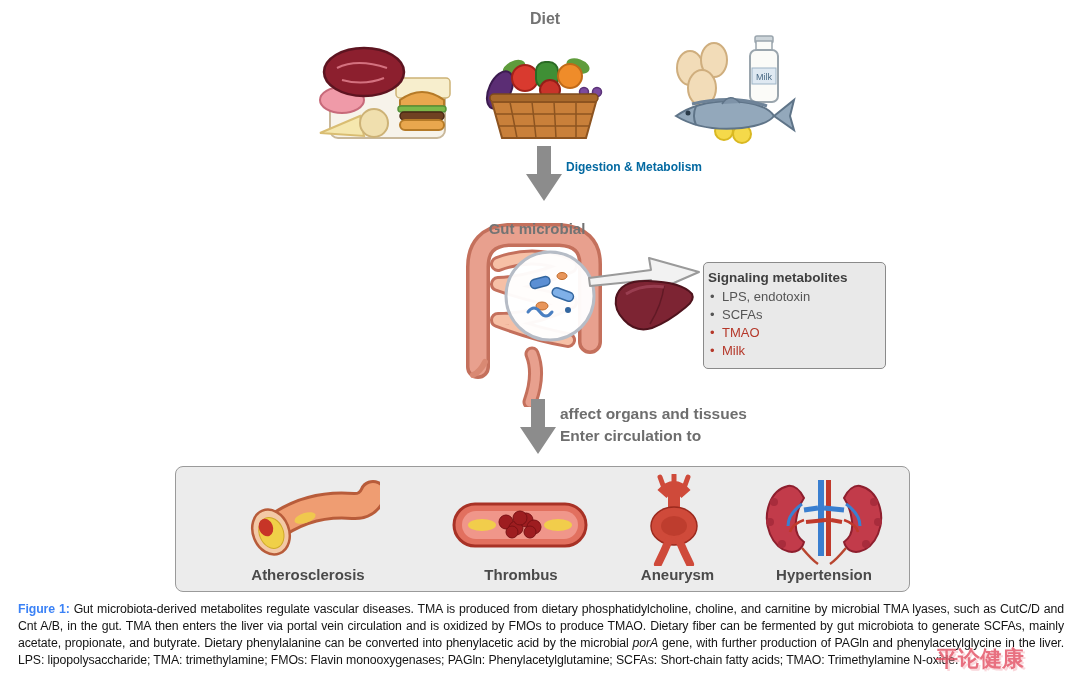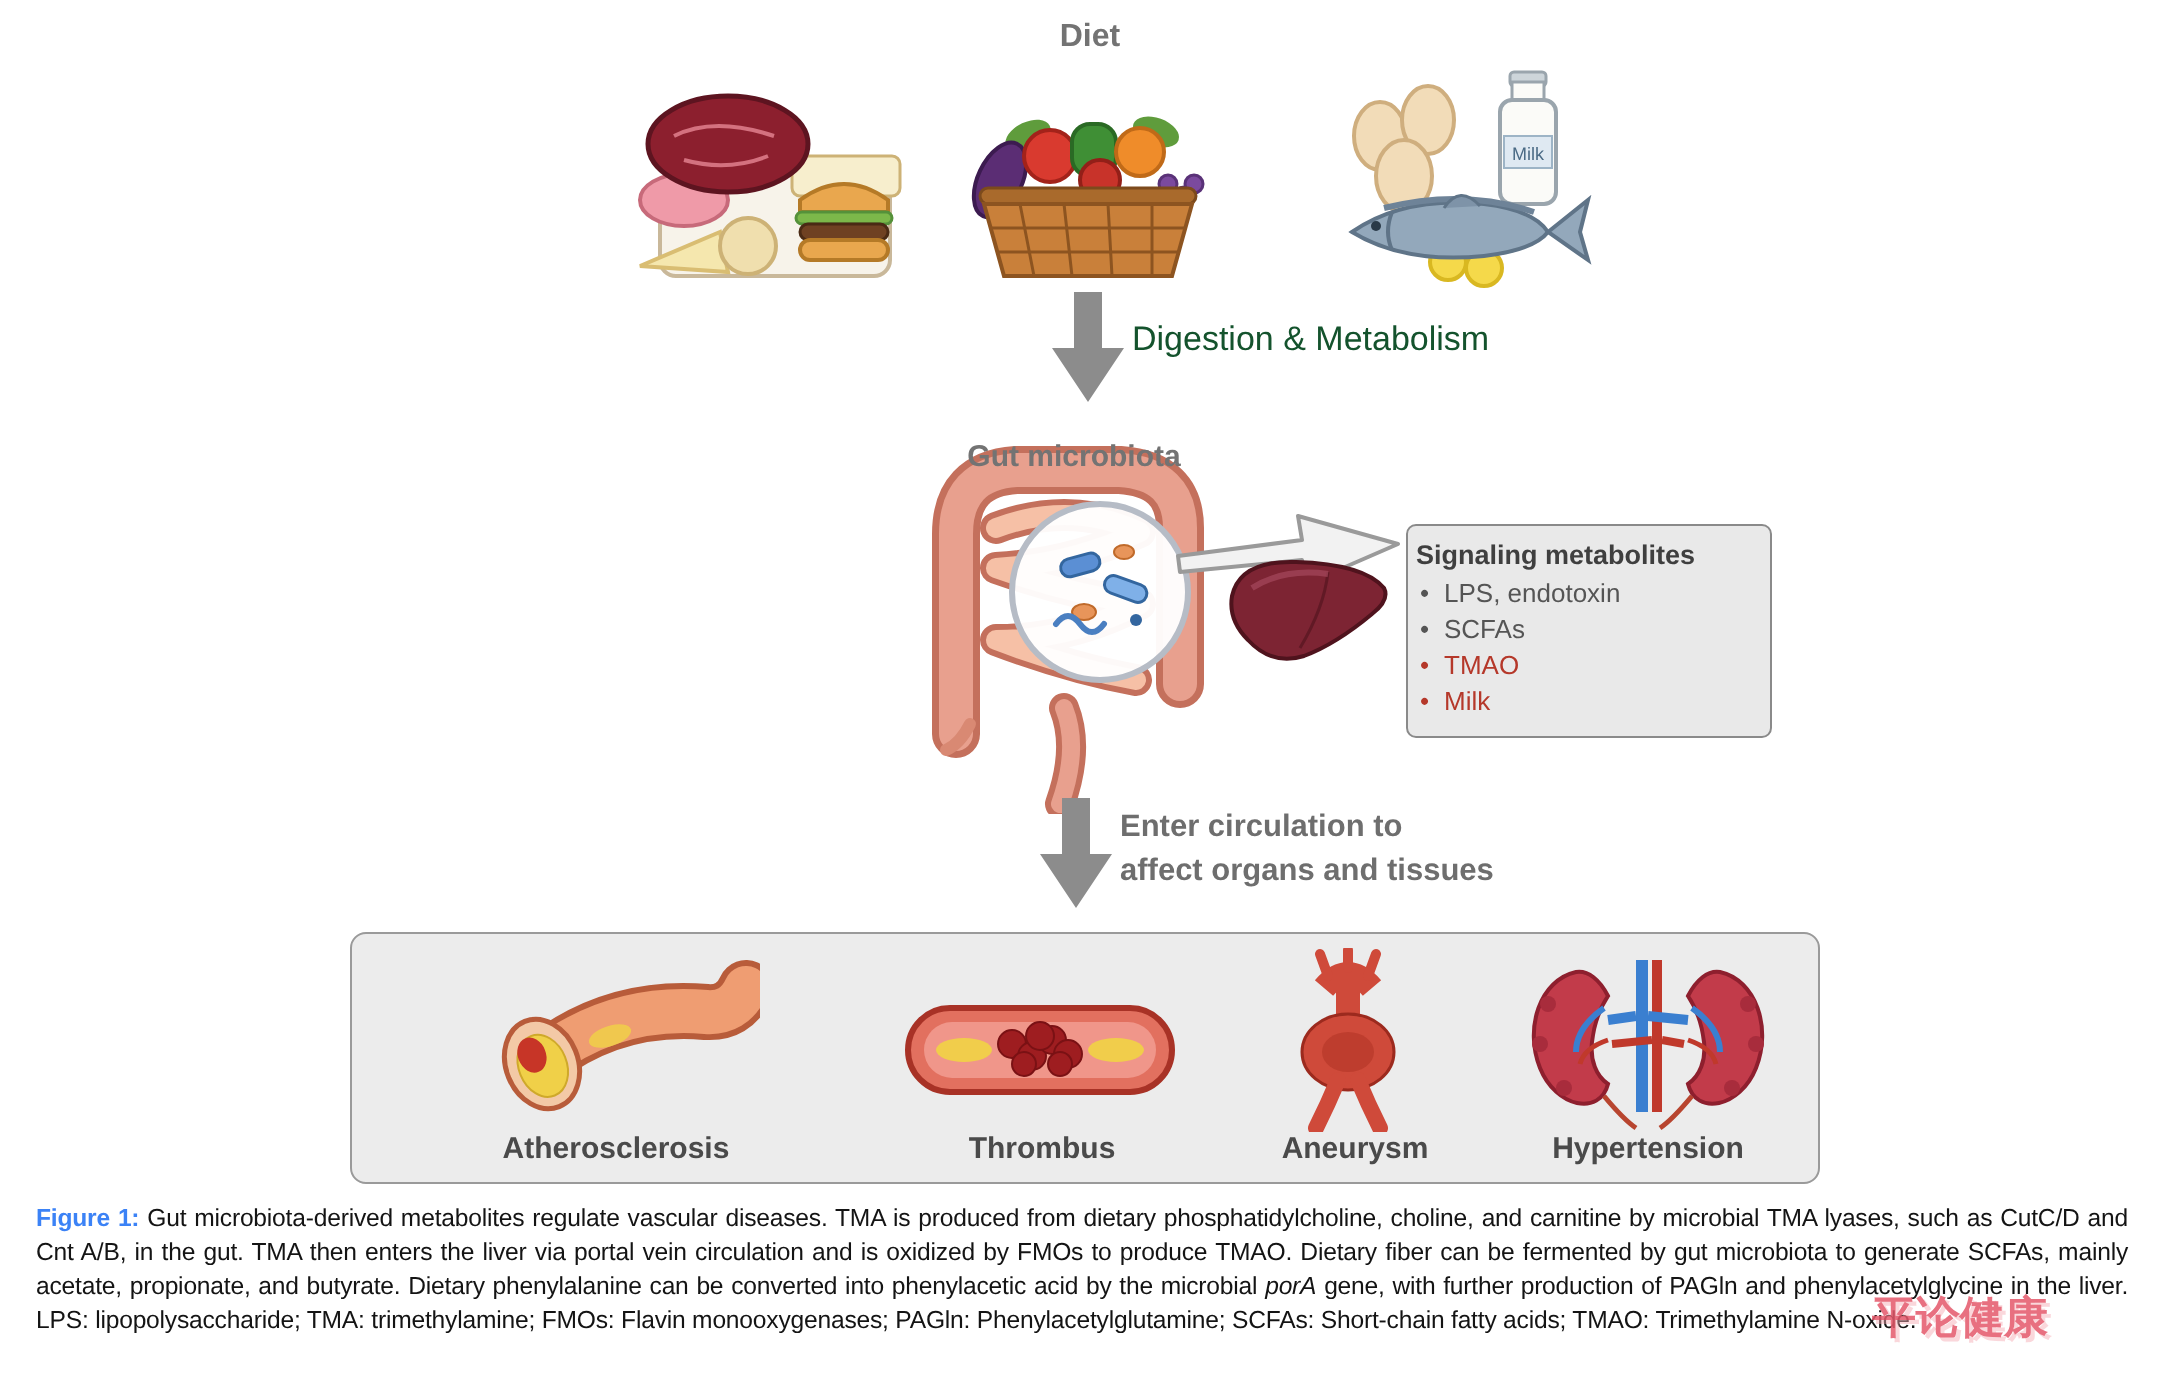--- a/index.html
+++ b/index.html
@@ -5,21 +5,21 @@
   * { margin:0; padding:0; box-sizing:border-box; }
   html,body { background:#ffffff; }
   .canvas {
     position:relative; width:1080px; height:700px; margin:0 auto;
     background:#ffffff; overflow:hidden;
     font-family:"Liberation Sans", sans-serif;
   }
   .abs { position:absolute; }
   .heading { font-weight:bold; color:#737373; }
   #diet-label { left:495px; top:10px; width:100px; text-align:center; font-size:16px; }
-  #digestion-label { left:566px; top:160px; font-size:17px; color:#14532d; font-weight:normal; }
+  #digestion-label { left:566px; top:160px; font-size:12px; color:#0369a1; font-weight:bold; }
   #gut-label { left:452px; top:220px; width:170px; text-align:center; font-size:15px; }
   #circulation-label { left:560px; top:403px; font-size:15.5px; color:#6e6e6e; font-weight:bold; line-height:1.45; }
   #metabolites-box {
     left:703px; top:226px; width:183px; height:107px;
     background:#e9e9e9; border:1.5px solid #8a8a8a; border-radius:5px;
     padding:7px 10px 6px 4px;
     margin-top:36px;
   }
   #metabolites-box .title { font-size:13.5px; font-weight:bold; color:#3f3f3f; margin-bottom:3px; }
   #metabolites-box ul { list-style:none; }
@@ -107,21 +107,21 @@
 
   <svg class="abs" style="left:440px; top:192px;" width="185" height="215" viewBox="0 0 185 215">
     <path d="M38,175 L38,75 Q38,45 68,43 L120,43 Q150,45 150,72 L150,150" stroke="#c4705c" stroke-width="24" fill="none" stroke-linecap="round" stroke-linejoin="round"></path>
     <path d="M38,175 L38,75 Q38,45 68,43 L120,43 Q150,45 150,72 L150,150" stroke="#e8a08e" stroke-width="17" fill="none" stroke-linecap="round" stroke-linejoin="round"></path>
     <path d="M58,72 Q95,58 130,74 Q95,90 58,92 Q95,105 130,110 Q95,128 58,128 Q95,142 128,148" stroke="#c4705c" stroke-width="16" fill="none" stroke-linecap="round" stroke-linejoin="round"></path>
     <path d="M58,72 Q95,58 130,74 Q95,90 58,92 Q95,105 130,110 Q95,128 58,128 Q95,142 128,148" stroke="#f6c0a6" stroke-width="10" fill="none" stroke-linecap="round" stroke-linejoin="round"></path>
     <path d="M92,162 Q100,182 90,210" stroke="#c4705c" stroke-width="15" fill="none" stroke-linecap="round"></path>
     <path d="M92,162 Q100,182 90,210" stroke="#e8a08e" stroke-width="9" fill="none" stroke-linecap="round"></path>
     <path d="M45,170 q-5,10 -12,13" stroke="#d98973" stroke-width="6" fill="none" stroke-linecap="round"></path>
   </svg>
-  <div id="gut-label" class="abs heading">Gut microbiota</div>
+  <div id="gut-label" class="abs heading">Gut microbial</div>
 
   <svg class="abs" style="left:502px; top:248px;" width="96" height="96" viewBox="0 0 96 96">
     <circle cx="48" cy="48" r="44" fill="#ffffff" fill-opacity="0.96" stroke="#b6bcc6" stroke-width="3"></circle>
     <rect x="28" y="30" width="20" height="9" rx="4.5" fill="#5b8fd4" stroke="#33669f" stroke-width="1.5" transform="rotate(-15 38 34)"></rect>
     <rect x="50" y="42" width="22" height="9" rx="4.5" fill="#7fb0e8" stroke="#33669f" stroke-width="1.5" transform="rotate(20 61 46)"></rect>
     <ellipse cx="40" cy="58" rx="6" ry="4" fill="#e8955a" stroke="#c06a2a" stroke-width="1"></ellipse>
     <ellipse cx="60" cy="28" rx="5" ry="3.5" fill="#e8955a" stroke="#c06a2a" stroke-width="1"></ellipse>
     <path d="M26,64 q6,-8 12,0 q6,8 12,0" stroke="#4a7fc1" stroke-width="3" fill="none" stroke-linecap="round"></path>
     <circle cx="66" cy="62" r="3" fill="#33669f"></circle>
   </svg>
@@ -143,22 +143,22 @@
       <li style="color: rgb(85, 85, 85);">SCFAs</li>
       <li style="color: rgb(181, 56, 42);">TMAO</li>
       <li style="color: rgb(181, 56, 42);">Milk</li>
     </ul>
   </div>
 
   <svg class="abs" style="left:518px; top:398px;" width="40" height="58" viewBox="0 0 40 56">
     <polygon points="13,0 27,0 27,28 38,28 20,55 2,28 13,28" fill="#8c8c8c"></polygon>
   </svg>
   <div id="circulation-label" class="abs">
+    <div>affect organs and tissues</div>
     <div>Enter circulation to</div>
-    <div>affect organs and tissues</div>
   </div>
 
   <div id="diseases-box" class="abs"></div>
 
   <svg class="abs" style="left:235px; top:476px;" width="145" height="88" viewBox="0 0 145 88">
     <path d="M36,54 Q72,26 118,30 Q132,31 138,18" stroke="#b85c3a" stroke-width="28" fill="none" stroke-linecap="round"></path>
     <path d="M36,54 Q72,26 118,30 Q132,31 138,18" stroke="#ef9d72" stroke-width="22" fill="none" stroke-linecap="round"></path>
     <ellipse cx="70" cy="42" rx="11" ry="5" fill="#f0d048" opacity="0.85" transform="rotate(-18 70 42)"></ellipse>
     <g transform="rotate(-22 36 56)">
       <ellipse cx="36" cy="56" rx="18" ry="23" fill="#f3c9a6" stroke="#b85c3a" stroke-width="2.5"></ellipse>

